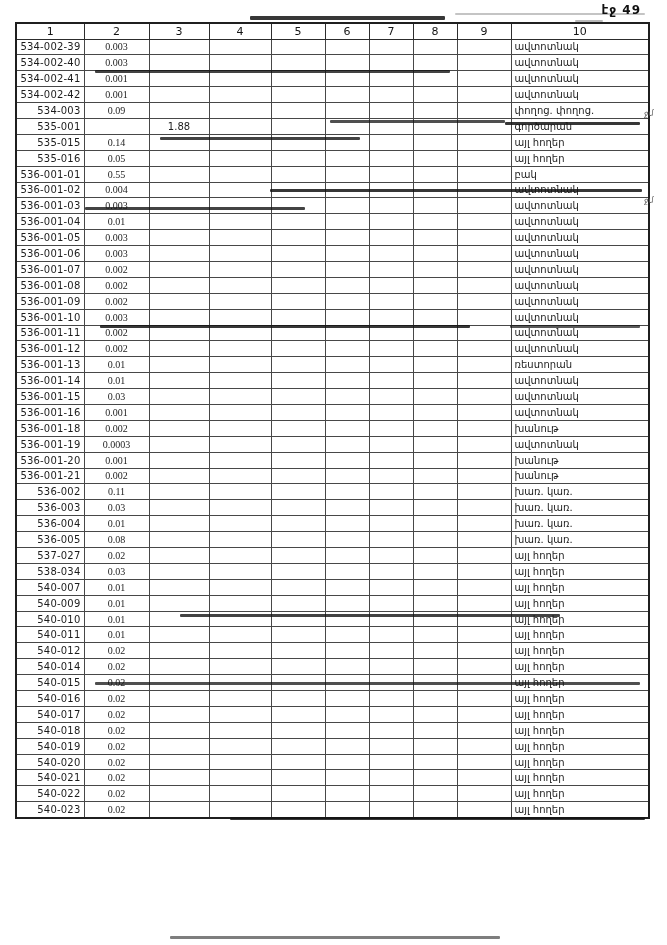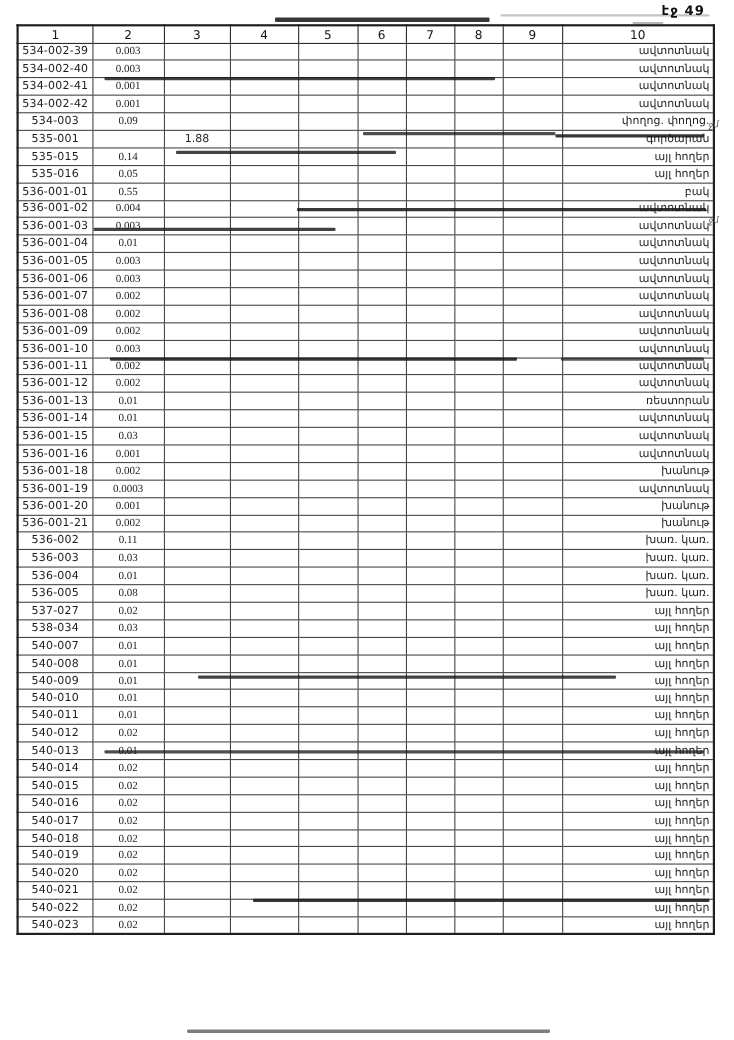--- a/index.html
+++ b/index.html
@@ -40,24 +40,24 @@
   }
   table.doc-table td {
     border: 1px solid #474747;
     font-size: 10px;
     height: 15.9px;
     padding: 0 3px;
     white-space: nowrap;
     overflow: hidden;
     color: #1c1c1c;
   }
-  td.c1 { text-align: center; padding-left: 5px; letter-spacing: 0.2px; margin-top: 22px; }
+  td.c1 { text-align: right; padding-left: 5px; letter-spacing: 0.2px; margin-top: 22px; }
   td.c2 { text-align: center; font-family: Liberation Serif, serif; }
   td.c3 { text-align: center; }
-  td.c10 { text-align: right; padding-left: 4px; }
+  td.c10 { text-align: left; padding-left: 4px; }
   .margin-note {
     position: absolute;
     font-size: 8px;
     font-style: italic;
     color: #5e5e5e;
     transform: rotate(-6deg);
   }
   .artifact {
     position: absolute;
     background: #141414;
@@ -512,32 +512,20 @@
         <td class="c3"></td>
         <td class="c4"></td>
         <td class="c5"></td>
         <td class="c6"></td>
         <td class="c7"></td>
         <td class="c8"></td>
         <td class="c9"></td>
         <td class="c10">այլ հողեր</td>
       </tr>
       <tr>
-        <td class="c1">540-008</td>
-        <td class="c2">0.01</td>
-        <td class="c3"></td>
-        <td class="c4"></td>
-        <td class="c5"></td>
-        <td class="c6"></td>
-        <td class="c7"></td>
-        <td class="c8"></td>
-        <td class="c9"></td>
-        <td class="c10">այլ հողեր</td>
-      </tr>
-      <tr>
         <td class="c1">540-009</td>
         <td class="c2">0.01</td>
         <td class="c3"></td>
         <td class="c4"></td>
         <td class="c5"></td>
         <td class="c6"></td>
         <td class="c7"></td>
         <td class="c8"></td>
         <td class="c9"></td>
         <td class="c10">այլ հողեր</td>
@@ -562,32 +550,20 @@
         <td class="c5"></td>
         <td class="c6"></td>
         <td class="c7"></td>
         <td class="c8"></td>
         <td class="c9"></td>
         <td class="c10">այլ հողեր</td>
       </tr>
       <tr>
         <td class="c1">540-012</td>
         <td class="c2">0.02</td>
-        <td class="c3"></td>
-        <td class="c4"></td>
-        <td class="c5"></td>
-        <td class="c6"></td>
-        <td class="c7"></td>
-        <td class="c8"></td>
-        <td class="c9"></td>
-        <td class="c10">այլ հողեր</td>
-      </tr>
-      <tr>
-        <td class="c1">540-013</td>
-        <td class="c2">0.01</td>
         <td class="c3"></td>
         <td class="c4"></td>
         <td class="c5"></td>
         <td class="c6"></td>
         <td class="c7"></td>
         <td class="c8"></td>
         <td class="c9"></td>
         <td class="c10">այլ հողեր</td>
       </tr>
       <tr>

